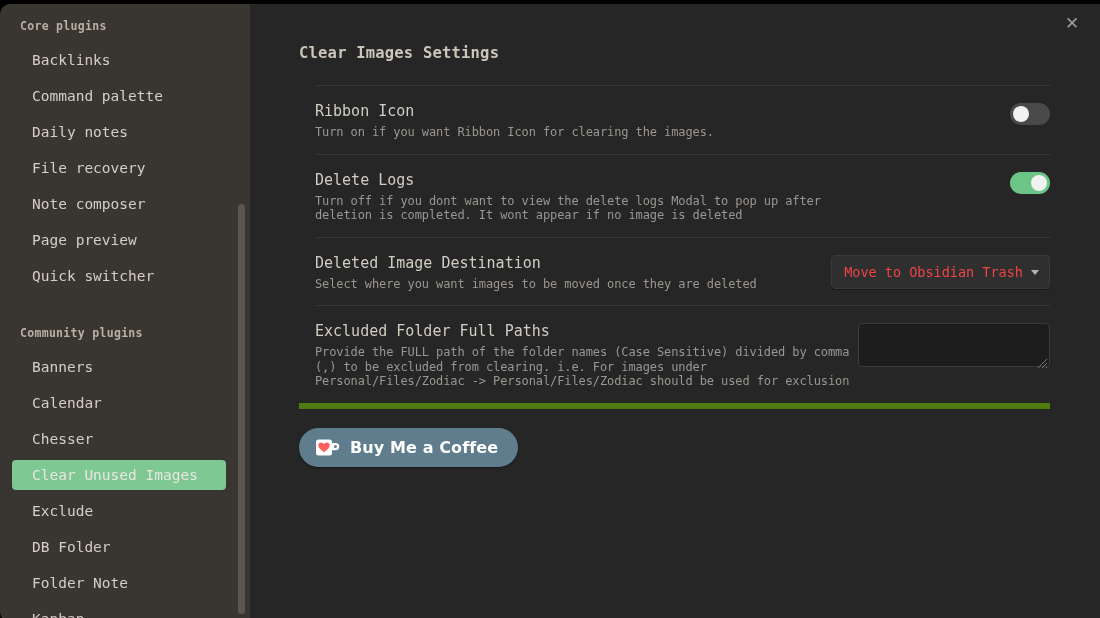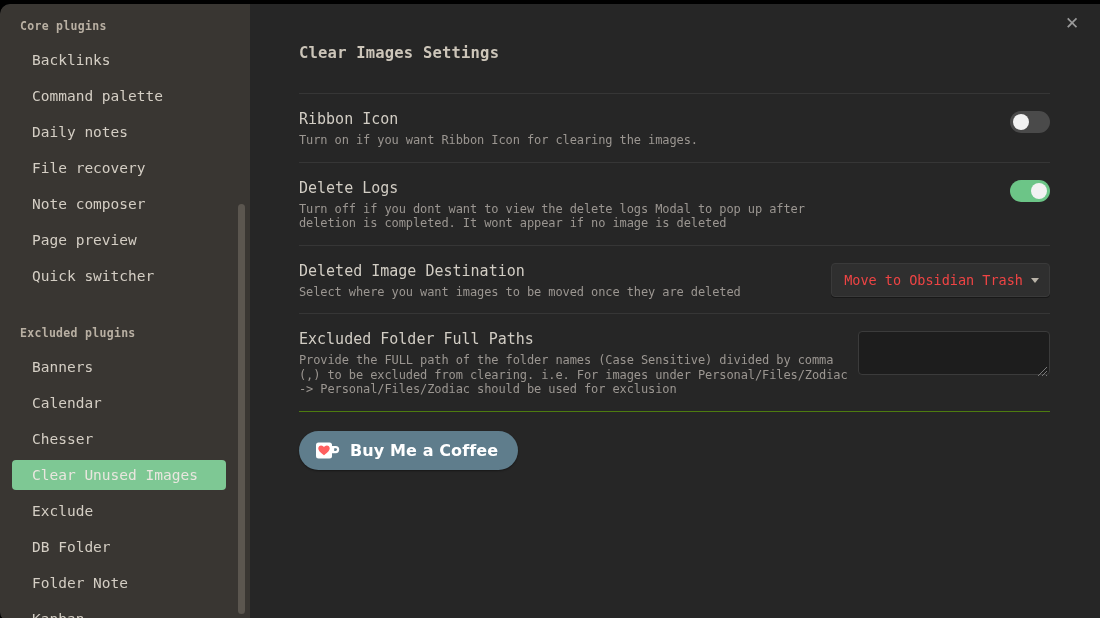--- a/index.html
+++ b/index.html
@@ -112,31 +112,32 @@
     left: 49px;
     top: 40px;
     width: 751px;
   }
 
   .page-title {
     font-size: 15.5px;
     font-weight: bold;
     color: #ccc5b9;
     letter-spacing: 0.2px;
-    margin-bottom: 31px;
+    margin-bottom: 23px;
   }
 
   .setting-row {
     position: relative;
     display: flex;
     align-items: flex-start;
     justify-content: space-between;
     border-top: 1px solid #363636;
     padding: 15px 0 14px 0;
     min-height: 48px;
+    margin-left: 16px;
   }
 
   .setting-info { max-width: 555px; }
 
   .setting-name {
     font-size: 15px;
     line-height: 20px;
     color: #d2cdc4;
     margin-bottom: 4px;
   }
@@ -218,21 +219,21 @@
   .resize-grip {
     position: absolute;
     right: 2px; bottom: 2px;
     width: 11px; height: 11px;
     pointer-events: none;
   }
 
   
   .bmc-row {
     padding-top: 19px;
-    border-top: 1px solid #4d7c0f;
+    border-top: 6px solid #4d7c0f;
   }
   .bmc {
     display: inline-flex;
     align-items: center;
     gap: 9px;
     background: #5f7d8c;
     border-radius: 22px;
     padding: 9px 20px 9px 16px;
     cursor: pointer;
     box-shadow: 0 1px 2px rgba(0,0,0,0.4);
@@ -256,21 +257,21 @@
     <div class="side-heading">Core plugins</div>
 
     <div class="side-item">Backlinks</div>
     <div class="side-item">Command palette</div>
     <div class="side-item">Daily notes</div>
     <div class="side-item">File recovery</div>
     <div class="side-item">Note composer</div>
     <div class="side-item">Page preview</div>
     <div class="side-item">Quick switcher</div>
 
-    <div class="side-heading second">Excluded plugins</div>
+    <div class="side-heading second">Community plugins</div>
 
     <div class="side-item">Banners</div>
     <div class="side-item">Calendar</div>
     <div class="side-item">Chesser</div>
     <div class="side-item selected">Clear Unused Images</div>
     <div class="side-item">Exclude</div>
     <div class="side-item">DB Folder</div>
     <div class="side-item">Folder Note</div>
     <div class="side-item">Kanban</div>
 

